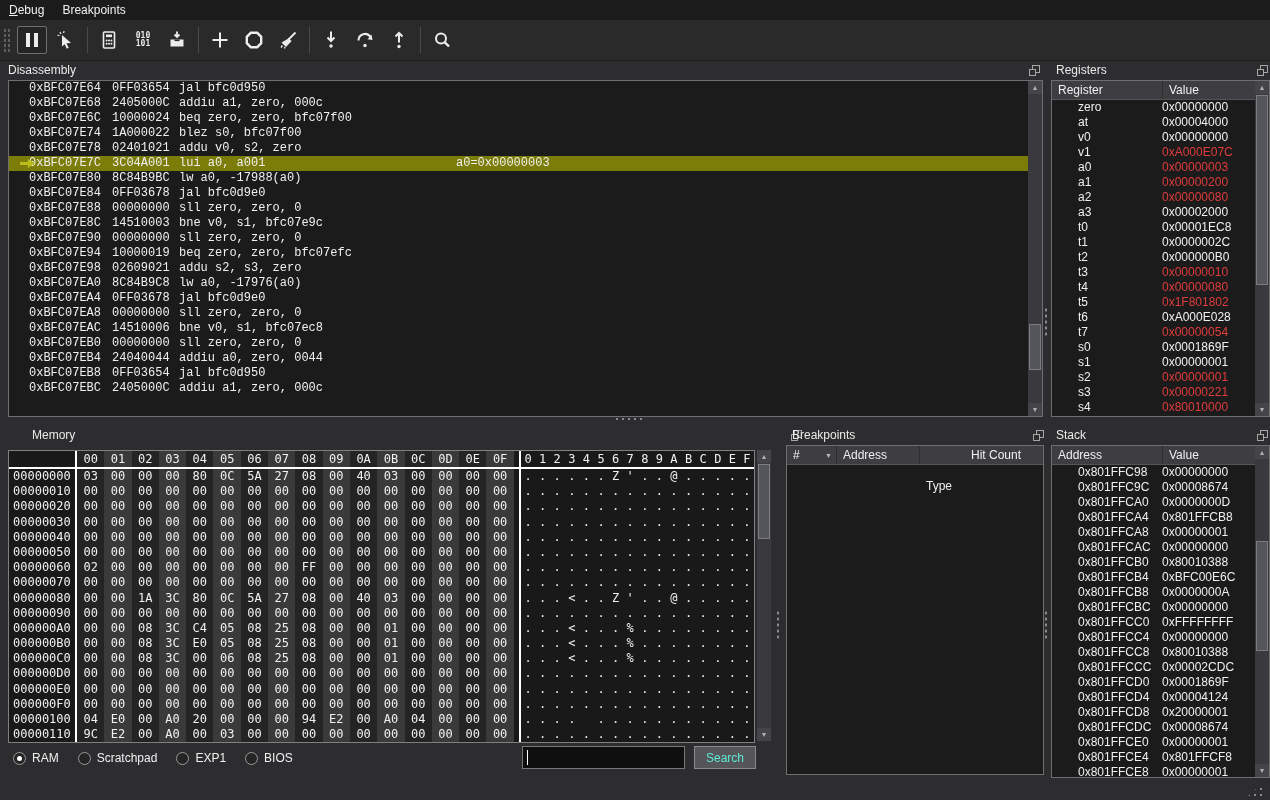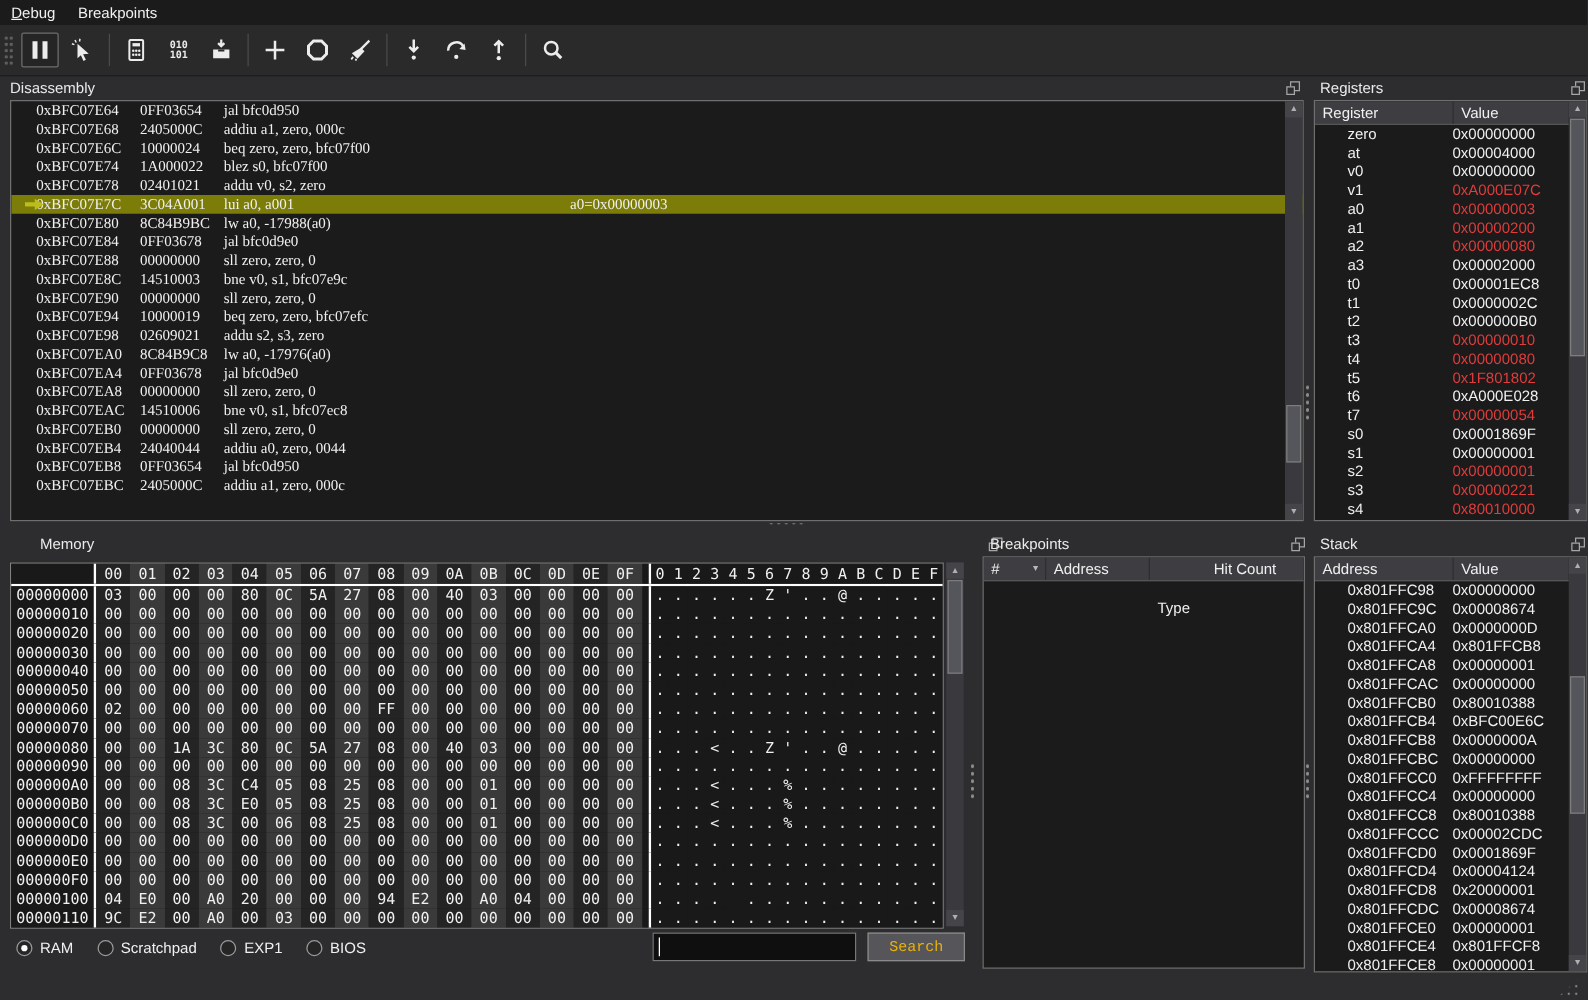--- a/index.html
+++ b/index.html
@@ -39,21 +39,21 @@
 
   
   .vscroll{position:absolute;width:14px;background:#3a3a3e;box-sizing:border-box;}
   .vs-btn{position:absolute;left:0;width:14px;height:13px;background:#454549;color:#b0b0b0;
           font-size:7px;line-height:13px;text-align:center;}
   .vs-up{top:0;} .vs-down{bottom:0;}
   .vs-thumb{position:absolute;left:1px;width:12px;background:#55555c;border:1px solid #7d7d7d;box-sizing:border-box;}
 
   
   .dasm-row{position:relative;height:15px;line-height:15px;font-size:12px;padding-left:20px;
-            font-family:Liberation Serif, serif;white-space:pre;}
+            font-family:Liberation Mono, monospace;white-space:pre;}
   .dasm-row.current{background:var(--highlight-row);}
   .dasm-addr{display:inline-block;width:83px;}
   .dasm-opcode{display:inline-block;width:67px;}
   .dasm-comment{position:absolute;left:447px;top:0;}
   .dasm-arrow{position:absolute;left:11px;top:3px;width:15px;height:9px;background:var(--current-arrow);
               clip-path:polygon(0 32%,52% 32%,52% 0,100% 50%,52% 100%,52% 68%,0 68%);}
 
   
   .grid-header{height:19px;line-height:19px;background:#3e3e42;font-size:12px;display:flex;
                border-bottom:1px solid #555;box-sizing:border-box;}
@@ -76,22 +76,22 @@
   .mem-vline{width:2px;background:#ffffff;}
   .mem-char{width:14.6px;text-align:center;background:#191919;white-space:pre;}
 
   .radio-row{position:absolute;left:13px;top:326px;display:flex;gap:19px;font-size:12px;}
   .radio{display:flex;align-items:center;gap:6px;}
   .rb{width:11px;height:11px;border-radius:50%;border:1px solid #9a9a9a;background:#252526;position:relative;}
   .rb.sel::after{content:'';position:absolute;left:3px;top:3px;width:5px;height:5px;border-radius:50%;background:#fff;}
   .search-input{position:absolute;left:522px;top:321px;width:163px;height:23px;background:#0f0f0f;
                 border:1px solid #777;box-sizing:border-box;color:#fff;font-size:12px;padding:0 4px;outline:none;}
   .text-caret{position:absolute;left:527px;top:325px;width:1px;height:15px;background:#ffffff;}
-  .search-btn{position:absolute;left:694px;top:321px;width:78px;height:23px;background:#55555a;
-              border:1px solid #8a8a8a;color:#eab308;font-size:12px;box-sizing:border-box;font-family:Liberation Mono, monospace;}
+  .search-btn{position:absolute;left:694px;top:321px;width:62px;height:23px;background:#55555a;
+              border:1px solid #8a8a8a;color:#5eead4;font-size:12px;box-sizing:border-box;}
 
   
   .bp-header{height:19px;line-height:19px;background:#3e3e42;font-size:12px;display:flex;
              border-bottom:1px solid #555;box-sizing:border-box;}
   .bp-header span.cell{display:flex;align-items:center;box-sizing:border-box;border-right:1px solid #2e2e2e;padding-left:6px;}
   .bc0{width:50px;justify-content:space-between;padding-right:4px;}
   .bc1{width:83px;} .bc2{width:45px;margin-top:40px;} .bc3{flex:1;border-right:none !important;}
   .sort-arrow{font-size:7px;color:#b8b8b8;}
 
   

